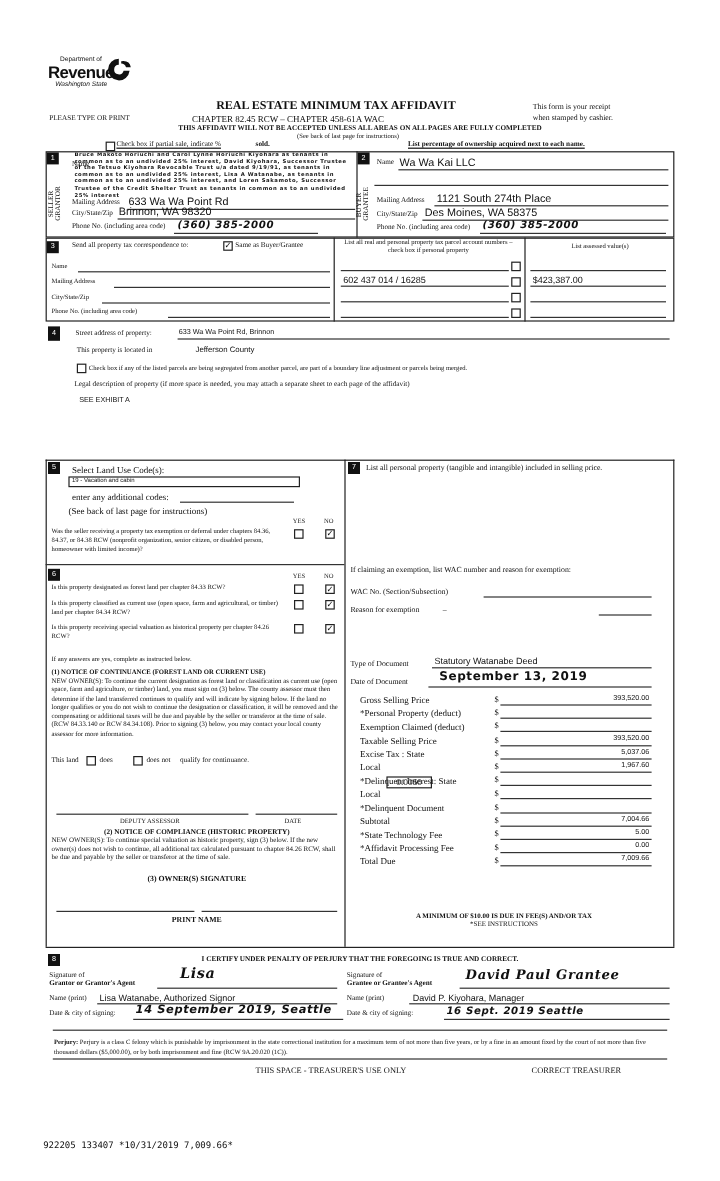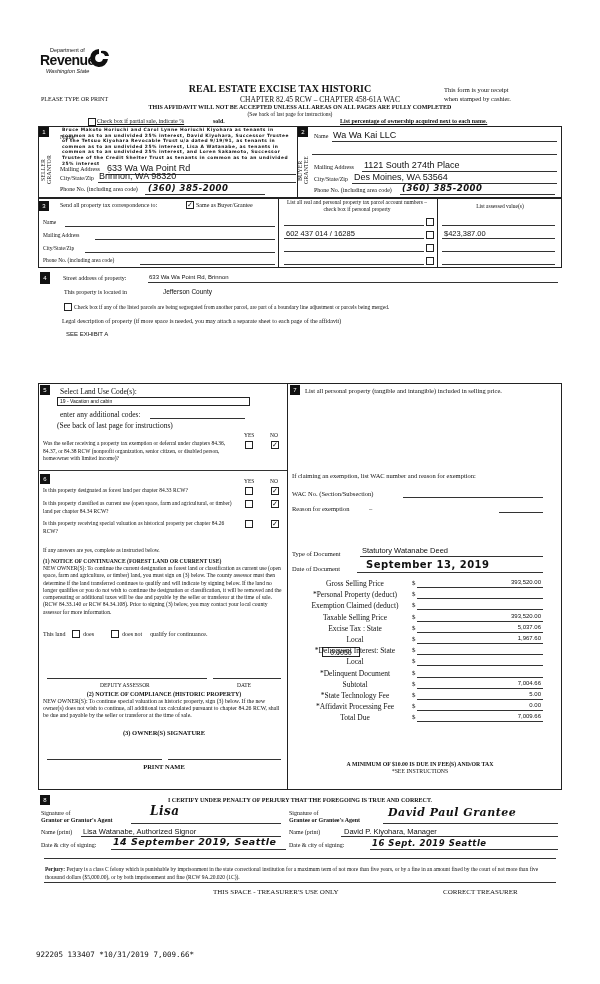--- a/index.html
+++ b/index.html
@@ -9,38 +9,38 @@
 .sans{font-family:"Liberation Sans",sans-serif}
 .hand{font-family:"DejaVu Sans",sans-serif;font-style:italic;font-weight:bold;letter-spacing:0.5px}
 .mono{font-family:"DejaVu Sans Mono",monospace}
 .box{position:absolute;border:1px solid #222}
 .num{position:absolute;background:#111;color:#fff;font-size:6px;width:10px;height:10px;text-align:center;line-height:10px;font-family:"Liberation Sans",sans-serif}
 .line{position:absolute;border-bottom:1px solid #333}
 .cb{position:absolute;width:8px;height:8px;border:1px solid #222;background:#fff;font-size:7px;line-height:7px;text-align:center;font-family:"DejaVu Sans",sans-serif}
 .vlabel{position:absolute;writing-mode:vertical-rl;transform:rotate(180deg);font-size:6px;text-align:center}
 .val{position:absolute;font-family:"Liberation Sans",sans-serif;font-size:8px}
 .lbl{position:absolute;font-size:7px;white-space:nowrap}
-.rlbl{position:absolute;font-size:7.5px;text-align:center;white-space:nowrap}
+.rlbl{position:absolute;font-size:7.5px;text-align:left;white-space:nowrap}
 .amt{position:absolute;font-family:"Liberation Sans",sans-serif;font-size:6px;text-align:right}
 </style>
 </head>
 <body>
 
 <div class="abs" style="left:40px;top:47px;width:70px;height:40px">
   <div class="abs sans" style="left:10px;top:0;font-size:5.5px">Department of</div>
   <div class="abs sans" style="left:0;top:5px;font-size:14px;font-weight:bold;letter-spacing:-0.5px">Revenue</div>
   <div class="abs sans" style="left:6px;top:21px;font-size:5.5px;font-style:italic">Washington State</div>
   <svg class="abs" style="left:48px;top:0" width="22" height="22" viewBox="0 0 22 22">
     <path d="M11 2 A9 9 0 1 0 20 12 L15 12 A4 4 0 1 1 11 7 Z" fill="#111"></path>
     <path d="M13 4 Q20 3 21 9 L17 9 Q16 6 13 6 Z" fill="#111"></path>
   </svg>
 </div>
 
-<div class="abs" style="left:160px;top:83px;width:240px;text-align:center;font-size:10px;font-weight:bold">REAL ESTATE EXCISE TAX HISTORIC</div>
-<div class="abs" style="left:160px;top:95px;width:240px;text-align:right;font-size:7.5px">CHAPTER 82.45 RCW – CHAPTER 458-61A WAC</div>
+<div class="abs" style="left:160px;top:83px;width:240px;text-align:center;font-size:10px;font-weight:bold">REAL ESTATE MINIMUM TAX AFFIDAVIT</div>
+<div class="abs" style="left:160px;top:95px;width:240px;text-align:left;font-size:7.5px">CHAPTER 82.45 RCW – CHAPTER 458-61A WAC</div>
 <div class="abs" style="left:444px;top:86px;font-size:6.5px">This form is your receipt</div>
 <div class="abs" style="left:444px;top:95px;font-size:6.5px">when stamped by cashier.</div>
 <div class="abs" style="left:41px;top:96px;font-size:6px">PLEASE TYPE OR PRINT</div>
 <div class="abs" style="left:80px;top:104px;width:440px;text-align:center;font-size:6px;font-weight:bold">THIS AFFIDAVIT WILL NOT BE ACCEPTED UNLESS ALL AREAS ON ALL PAGES ARE FULLY COMPLETED</div>
 <div class="abs" style="left:200px;top:111px;width:180px;text-align:center;font-size:5.5px">(See back of last page for instructions)</div>
 <div class="cb" style="left:88px;top:118px"></div>
 <div class="abs" style="left:97px;top:118px;font-size:6px;text-decoration:underline">Check box if partial sale, indicate %</div>
 <div class="abs" style="left:213px;top:118px;font-size:6px;font-weight:bold">sold.</div>
 <div class="abs" style="left:340px;top:118px;font-size:6px;font-weight:bold;text-decoration:underline">List percentage of ownership acquired next to each name.</div>
 
@@ -68,21 +68,21 @@
   <span>BUYER</span><br><span>GRANTEE</span>
 </div>
 <div class="lbl" style="left:314px;top:133px;font-size:6px">Name</div>
 <div class="val" style="left:333px;top:130px;font-size:9px">Wa Wa Kai LLC</div>
 <div class="line" style="left:332px;top:141px;width:225px"></div>
 <div class="line" style="left:312px;top:154px;width:245px"></div>
 <div class="lbl" style="left:314px;top:164px;font-size:6px">Mailing Address</div>
 <div class="val" style="left:364px;top:160px;font-size:9px">1121 South 274th Place</div>
 <div class="line" style="left:362px;top:171px;width:195px"></div>
 <div class="lbl" style="left:314px;top:176px;font-size:6px">City/State/Zip</div>
-<div class="val" style="left:354px;top:172px;font-size:9px">Des Moines, WA 53564</div>
+<div class="val" style="left:354px;top:172px;font-size:9px">Des Moines, WA 58375</div>
 <div class="line" style="left:352px;top:183px;width:205px"></div>
 <div class="lbl" style="left:314px;top:187px;font-size:6px">Phone No. (including area code)</div>
 <div class="abs hand" style="left:402px;top:183px;font-size:8.5px">(360) 385-2000</div>
 <div class="line" style="left:400px;top:194px;width:155px"></div>
 
 <div class="box" style="left:38px;top:198px;width:524px;height:70px"></div>
 <div class="line" style="left:278px;top:198px;height:70px;border-bottom:none;border-left:1px solid #222"></div>
 <div class="line" style="left:437px;top:198px;height:70px;border-bottom:none;border-left:1px solid #222"></div>
 <div class="num" style="left:39px;top:201px">3</div>
 <div class="lbl" style="left:60px;top:202px;font-size:6px">Send all property tax correspondence to:</div>

